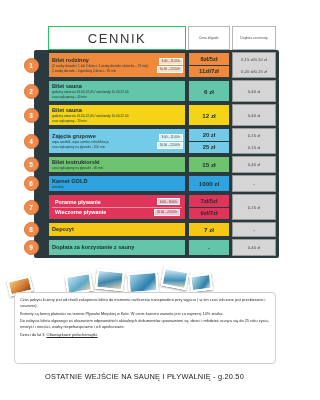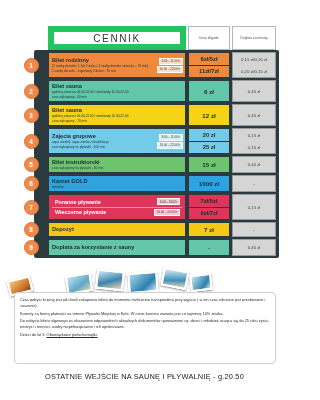--- a/index.html
+++ b/index.html
@@ -12,23 +12,23 @@
     overflow:hidden;
   }
 
   
   .board { position:absolute; left:14px; top:26px; width:262px; }
 
   .head-row { display:flex; align-items:stretch; height:24px; }
   .head-spacer { width:34px; }
   .head-title {
     flex:1;
-    border:6px solid #22c55e; background:#fff;
-    display:flex; align-items:center; justify-content:center;
-    font-size:10px; letter-spacing:1.6px; color:#333;text-align:center;
+    border:1px solid #22c55e; background:#fff;
+    display:flex; align-items:center; justify-content:center;
+    font-size:13px; letter-spacing:1.6px; color:#333;text-align:center;
   }
   .head-cell {
     border:1px solid #b6b6b6; background:#fff;
     display:flex; align-items:center; justify-content:center;
     text-align:center; font-size:3.4px; color:#555;
     line-height:1.35; padding:1px;
   }
   .head-price { width:42px; margin-left:2px; }
   .head-extra { width:44px; margin-left:2px; }
 

